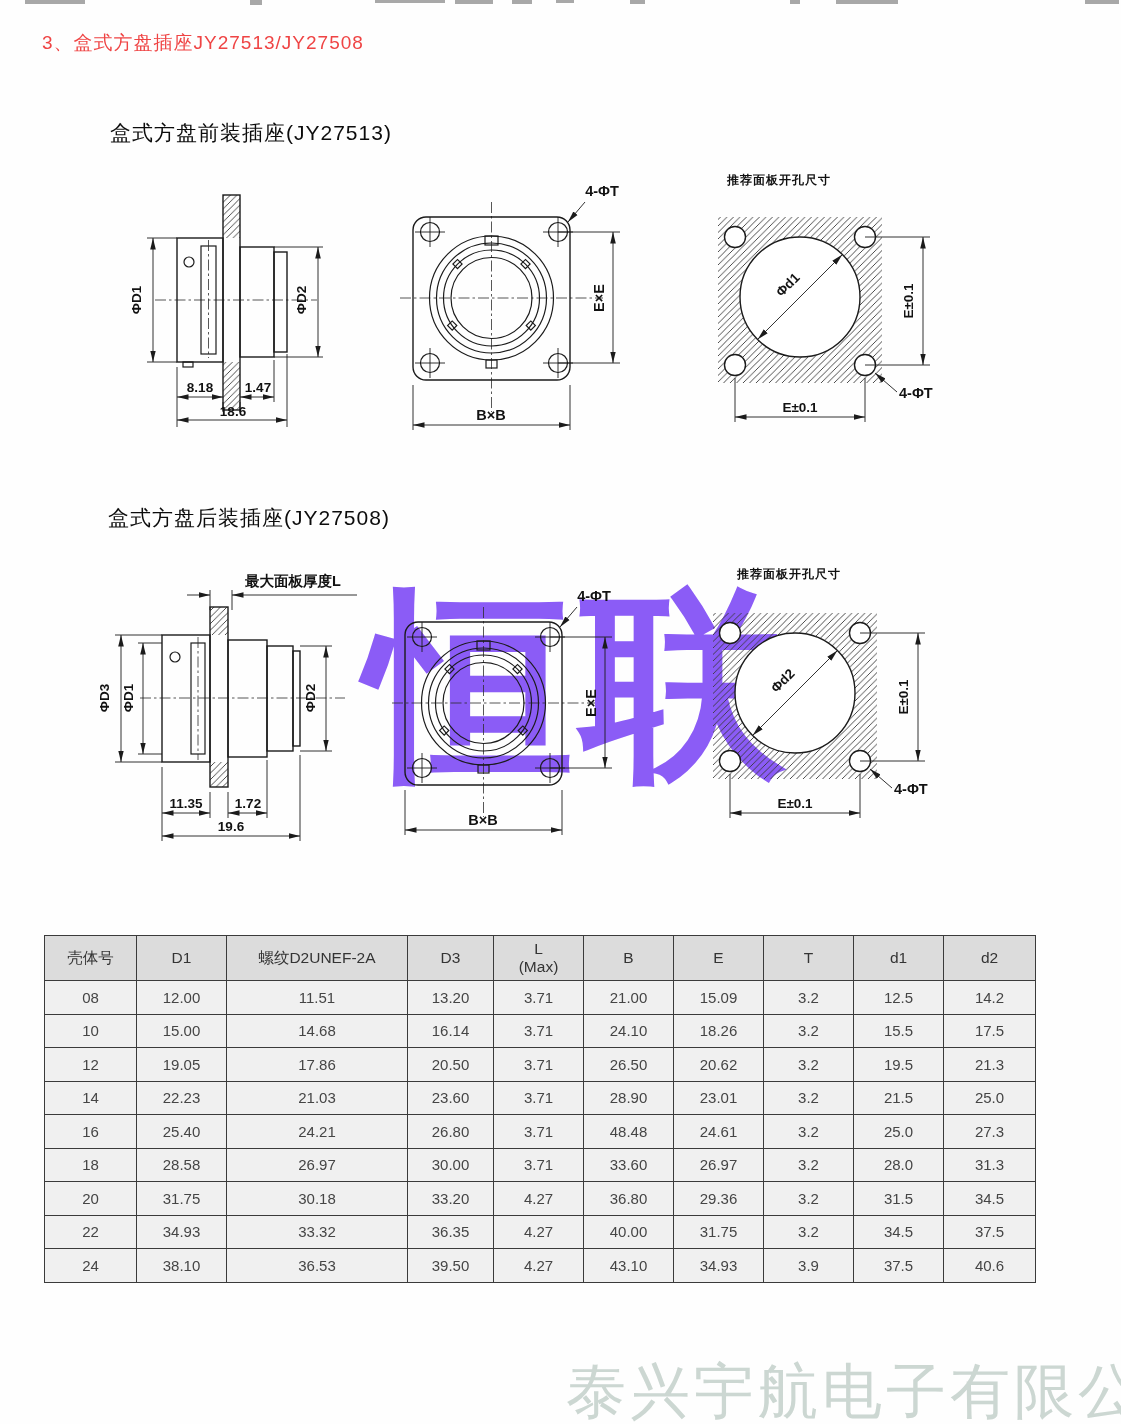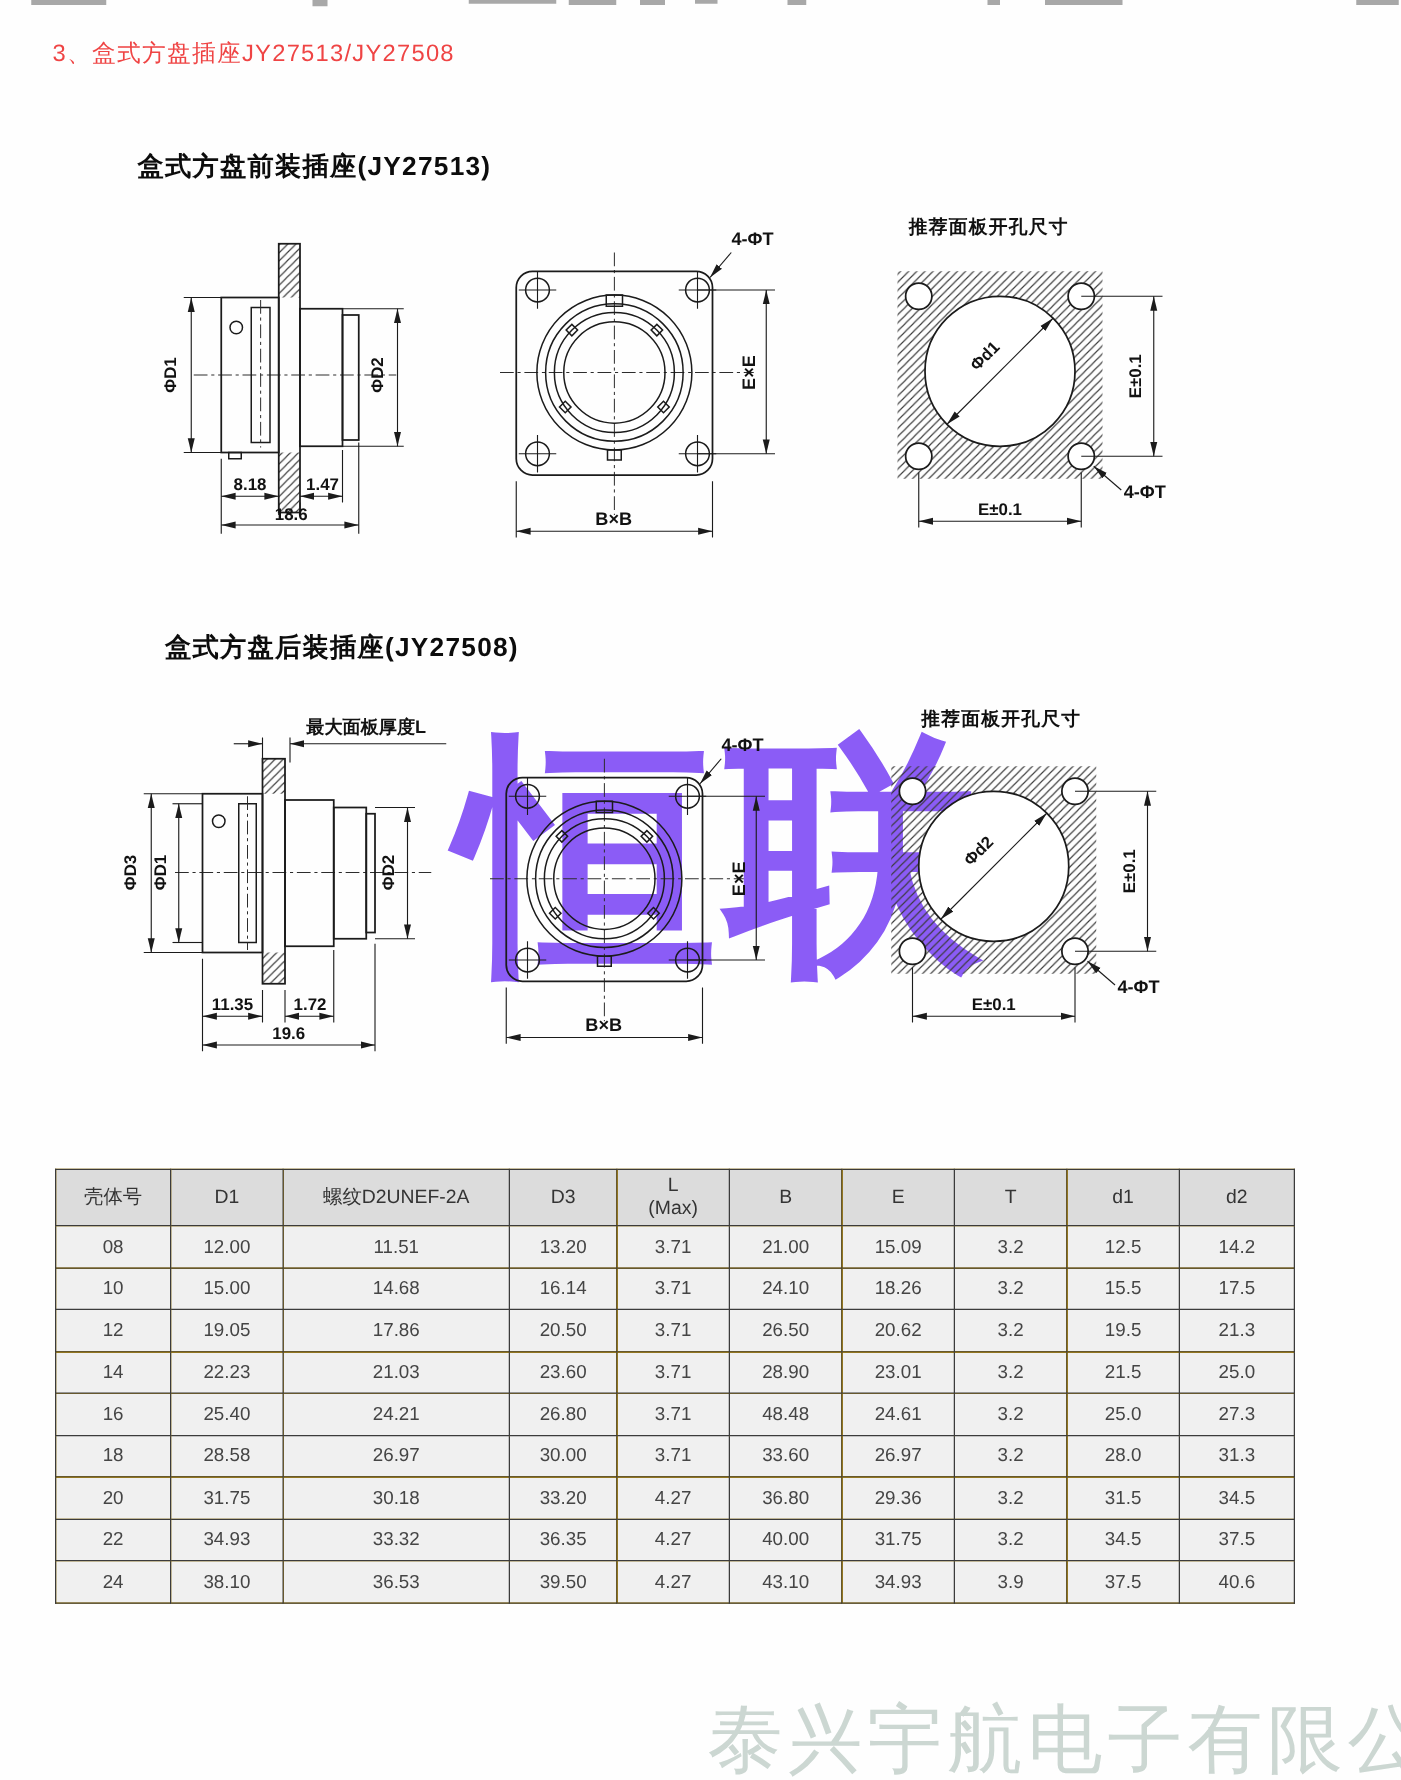--- a/index.html
+++ b/index.html
@@ -1,22 +1,22 @@
 <!DOCTYPE html>
 <html><head>
 <meta charset="utf-8">
 <style>
   html,body{margin:0;padding:0;}
   body{background:#fff;font-family:"Liberation Sans",sans-serif;}
   #page{position:relative;width:1121px;height:1424px;background:#fefefe;overflow:hidden;}
   .abs{position:absolute;}
   .z0{z-index:0;} .z1{z-index:1;}
   .main-title{font-size:19px;color:#ef4444;letter-spacing:1px;}
-  .sec-title{font-size:21px;font-weight:bold;color:#0c0c0c;letter-spacing:1px;}
-  .cut-title{font-size:15px;font-weight:bold;color:#101010;letter-spacing:1px;}
+  .sec-title{font-size:21px;font-weight:normal;color:#0c0c0c;letter-spacing:1px;}
+  .cut-title{font-size:12px;font-weight:bold;color:#101010;letter-spacing:1px;}
   .wm-center{font-size:205px;font-weight:bold;color:#8b5cf6;line-height:1;letter-spacing:8px;white-space:nowrap;text-align:right;}
   .wm-footer{font-family:"Liberation Serif",serif;font-size:60px;color:#ccd7d2;letter-spacing:4px;white-space:nowrap;}
   .frag{position:absolute;top:0;background:#8b8b8b;opacity:.75;}
   
   svg{overflow:visible;}
   .oln{fill:none;stroke:#1b1b1b;stroke-width:1.4;}
   .oln2{fill:none;stroke:#1b1b1b;stroke-width:1.2;}
   .dim{fill:none;stroke:#1b1b1b;stroke-width:0.9;}
   .cl{fill:none;stroke:#2c2c2c;stroke-width:0.8;stroke-dasharray:11 3 2.5 3;}
   .hat{fill:url(#hatch);stroke:none;}
@@ -56,21 +56,21 @@
     <div class="frag" style="left:790px;width:10px;height:4px;"></div>
     <div class="frag" style="left:836px;width:62px;height:4px;"></div>
     <div class="frag" style="left:1085px;width:34px;height:4px;"></div>
   </div>
 
   <div class="abs z0 wm-center" style="left:368px;top:582px;">恒联</div>
   <div class="abs z0 wm-footer" style="left:566px;top:1352px;">泰兴宇航电子有限公司</div>
 
   <div class="abs z1 main-title" style="left:42px;top:30px;">3、盒式方盘插座JY27513/JY27508</div>
   <div class="abs z1 sec-title" style="left:110px;top:119px;">盒式方盘前装插座(JY27513)</div>
-  <div class="abs z1 sec-title" style="left:108px;top:504px;margin-left:24px;">盒式方盘后装插座(JY27508)</div>
+  <div class="abs z1 sec-title" style="left:108px;top:504px;">盒式方盘后装插座(JY27508)</div>
   <div class="abs z1 cut-title" style="left:727px;top:172px;">推荐面板开孔尺寸</div>
   <div class="abs z1 cut-title" style="left:737px;top:566px;">推荐面板开孔尺寸</div>
 
   <svg class="abs z1" style="left:125px;top:190px;" width="210" height="245">
     <line class="cl" x1="30" y1="110" x2="192" y2="110"></line>
 
     <line class="dim" x1="52" y1="48" x2="22" y2="48"></line>
     <line class="dim" x1="52" y1="172" x2="22" y2="172"></line>
     <line class="dim" x1="28" y1="48" x2="28" y2="172" marker-start="url(#arw)" marker-end="url(#arw)"></line>
     <text transform="translate(16,110) rotate(-90)" text-anchor="middle">ΦD1</text>

